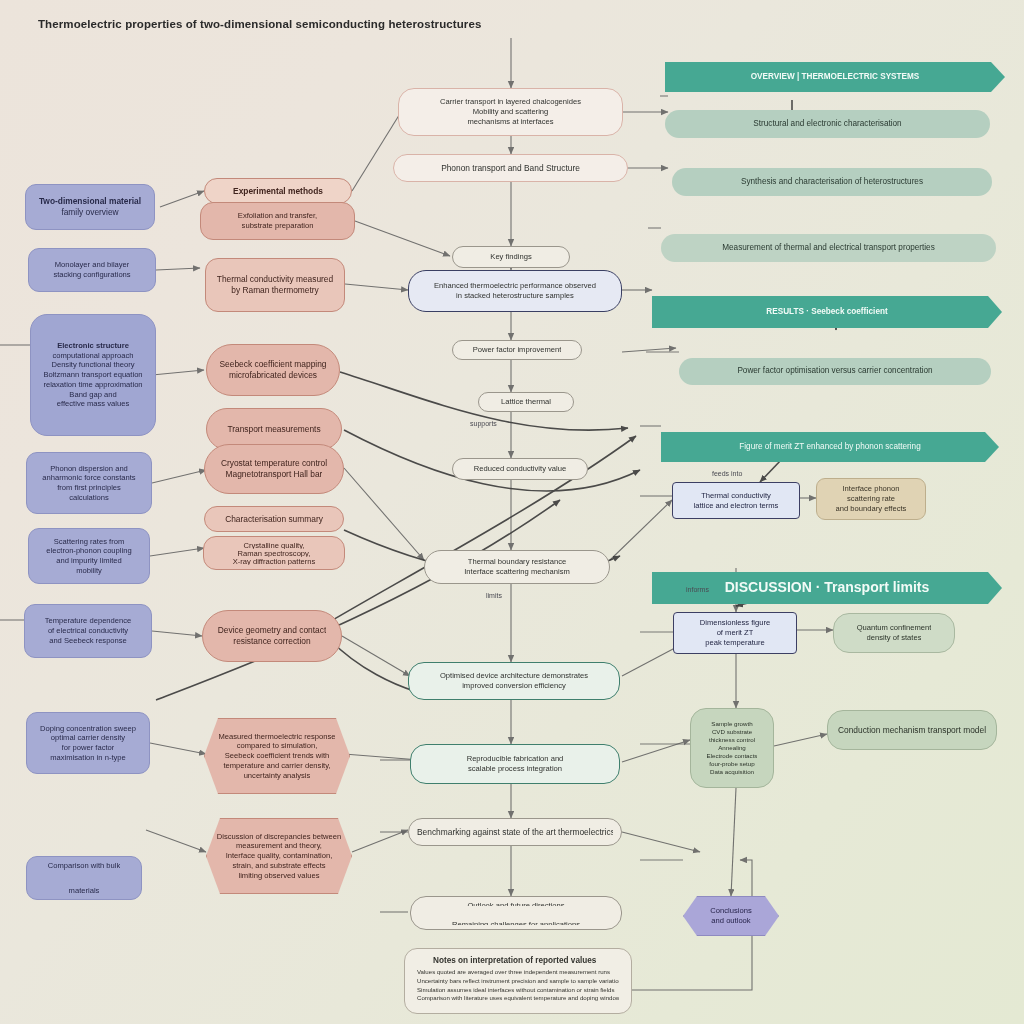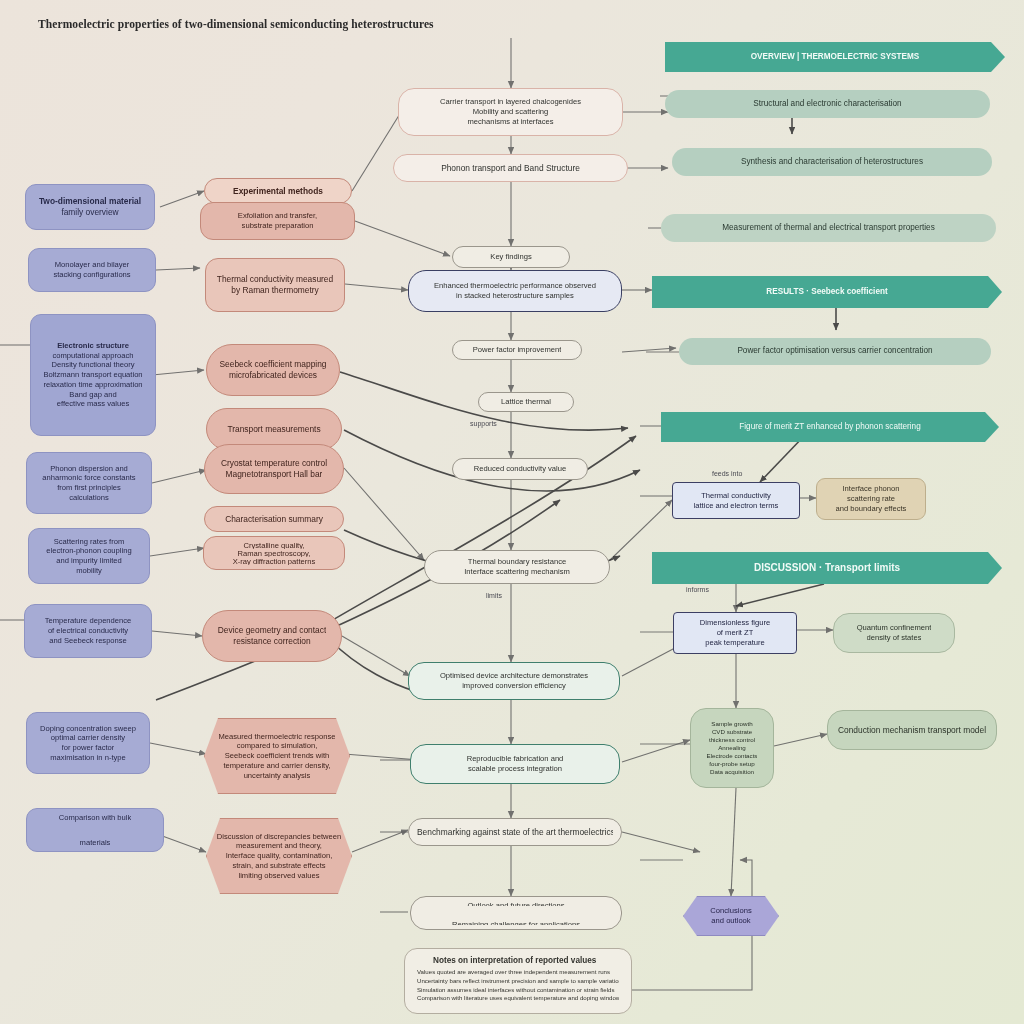--- a/index.html
+++ b/index.html
@@ -35,28 +35,28 @@
     color:#2c2c35;
     filter:blur(.38px);
   }
   .node .ln{display:block;white-space:nowrap;overflow:hidden;
             text-overflow:clip;max-width:100%;}
   .node .hd{font-weight:bold;}
 
   
   .blue{background:#a6abd4;border:1px solid #8e93c2;border-radius:11px;
         color:#282a4a;}
-  .blue.strong{background:#a0a6d2;}
+  .blue.strong{background:#a0a6d2;border-radius:17px;}
   
   .pink{background:#e3b7ab;border:1px solid #c3897a;border-radius:13px;
         color:#40241e;}
   .pink.pale{background:#e9c6ba;}
   .pink.light{background:#efd4c8;}
   
-  .teal{background:#46a893;border:0;color:#f2fbf7;}
+  .teal{background:#46a893;border:0;color:#f2fbf7;margin-top:20px;}
   .teal.muted{background:#b5cfc0;color:#2a3a31;}
   .teal.muted2{background:#bed3c4;color:#2a3a31;}
   
   .cream{background:#f2efe6;border:1px solid #cfc9bd;border-radius:16px;
          color:#30322f;}
   .cream.pinkline{border-color:#d9b3a8;background:#f4eee8;}
   .cream.tealline{border:1.6px solid #3f7f6d;background:#e9f1ea;border-radius:16px;}
   .cream.blueline{border:1.4px solid #3a3f63;background:#e6e9f3;border-radius:18px;}
   .cream.greyline{border:1px solid #9a968c;background:#f0ede4;}
   .tan{background:#e0d3b4;border:1px solid #bdae8c;border-radius:9px;color:#3a3427;}
@@ -67,21 +67,21 @@
 
   
   .flagR{clip-path:polygon(0 0, calc(100% - 14px) 0, 100% 50%, calc(100% - 14px) 100%, 0 100%);}
   .hexo{clip-path:polygon(14px 0, calc(100% - 14px) 0, 100% 50%, calc(100% - 14px) 100%, 14px 100%, 0 50%);}
   .pill{border-radius:999px;}
 
   
   #title{
     position:absolute;left:38px;top:18px;width:620px;
     font-size:11.5px;font-weight:bold;color:#2a2a2a;
-    letter-spacing:.1px;filter:blur(.4px);font-family:Liberation Serif, serif;
+    letter-spacing:.1px;filter:blur(.4px);
   }
   
   .elabel{
     position:absolute;font-size:7px;color:#4a4a52;
     filter:blur(.45px);white-space:nowrap;
   }
   
   .note{
     position:absolute;box-sizing:border-box;
     background:#f1eee5;border:1px solid #b3ada0;border-radius:13px;
@@ -203,21 +203,21 @@
       </div>
       <div class="node teal flagR" style="left: 652px; top: 276px; width: 350px; height: 32px; font-size: 8.2px;">
         <span class="ln hd">RESULTS  ·  Seebeck coefficient</span>
       </div>
       <div class="node teal muted pill" style="left: 679px; top: 338px; width: 312px; height: 27px; font-size: 8.2px;">
         <span class="ln">Power factor optimisation versus carrier concentration</span>
       </div>
       <div class="node teal flagR" style="left: 661px; top: 412px; width: 338px; height: 30px; font-size: 8.2px;">
         <span class="ln">Figure of merit ZT enhanced by phonon scattering</span>
       </div>
-      <div class="node teal flagR" style="left: 652px; top: 552px; width: 350px; height: 32px; font-size: 10px;">
+      <div class="node teal flagR" style="left: 652px; top: 552px; width: 350px; height: 32px; font-size: 14px;">
         <span class="ln hd">DISCUSSION  ·  Transport limits</span>
       </div>
       <div class="node lblue" style="left: 672px; top: 482px; width: 128px; height: 37px; font-size: 7.6px;">
         <span class="ln">Thermal conductivity</span>
         <span class="ln">lattice and electron terms</span>
       </div>
       <div class="node tan" style="left: 816px; top: 478px; width: 110px; height: 42px; font-size: 7.6px;">
         <span class="ln">Interface phonon</span>
         <span class="ln">scattering rate</span>
         <span class="ln">and boundary effects</span>
@@ -281,21 +281,21 @@
         <span class="ln">Temperature dependence</span>
         <span class="ln">of electrical conductivity</span>
         <span class="ln">and Seebeck response</span>
       </div>
       <div class="node blue" style="left: 26px; top: 712px; width: 124px; height: 62px; font-size: 7.6px;">
         <span class="ln">Doping concentration sweep</span>
         <span class="ln">optimal carrier density</span>
         <span class="ln">for power factor</span>
         <span class="ln">maximisation in n-type</span>
       </div>
-      <div class="node blue" style="left: 26px; top: 808px; width: 138px; height: 44px; font-size: 7.6px; gap: 16px;">
+      <div class="node blue" style="left: 26px; top: 856px; width: 116px; height: 44px; font-size: 7.6px; gap: 16px;">
         <span class="ln">Comparison with bulk</span>
         <span class="ln">materials</span>
       </div>
       <div class="node pink light" style="left: 204px; top: 178px; width: 148px; height: 26px; font-size: 8.4px;">
         <span class="ln hd">Experimental methods</span>
       </div>
       <div class="node pink" style="left: 200px; top: 202px; width: 155px; height: 38px; font-size: 7.6px;">
         <span class="ln">Exfoliation and transfer,</span>
         <span class="ln">substrate preparation</span>
       </div>

